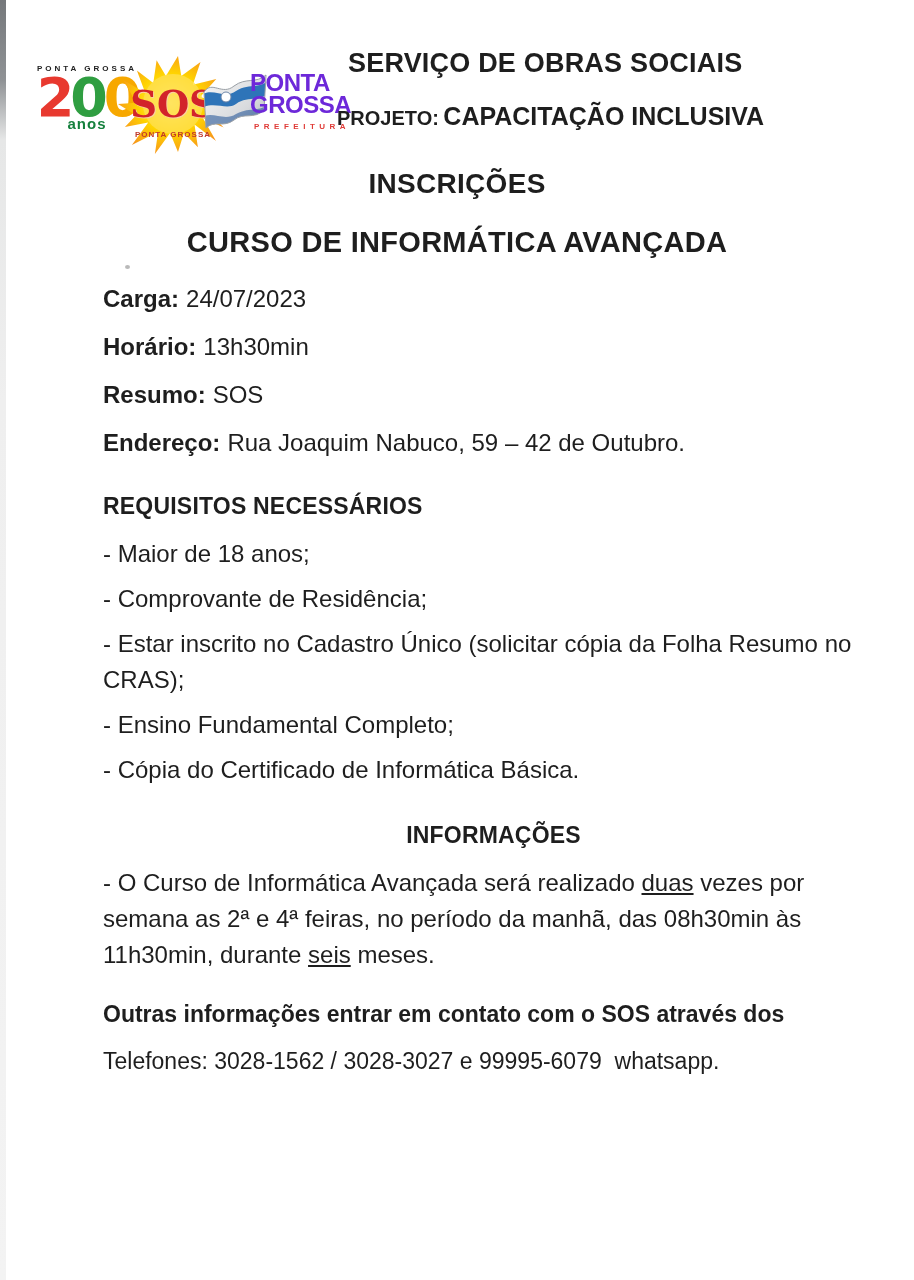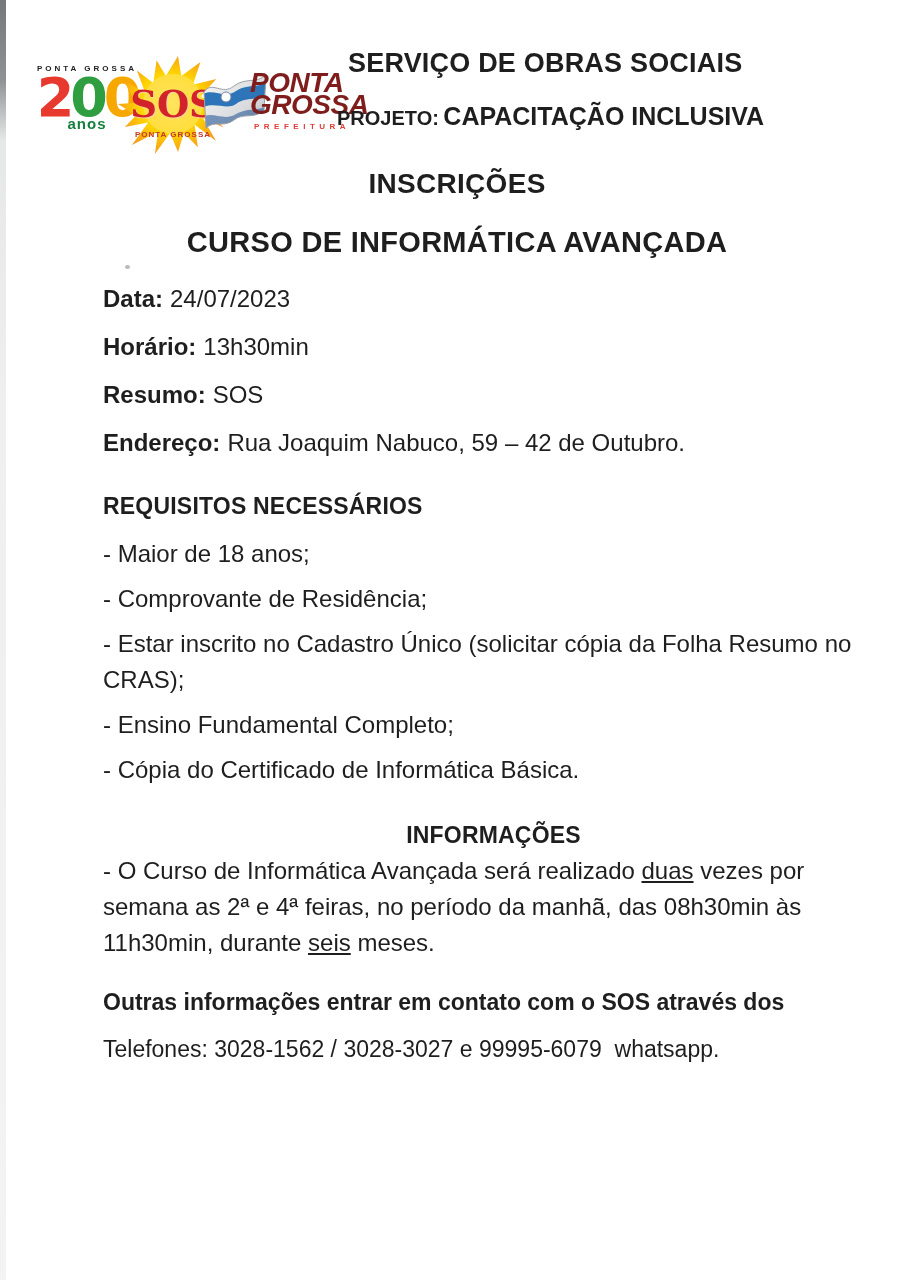--- a/index.html
+++ b/index.html
@@ -41,37 +41,37 @@
   .sos-acronym {
     position: absolute; left: 0; top: 26px; width: 110px; text-align: center;
     font-family: "DejaVu Serif", serif; font-weight: bold; font-size: 37px; color: #d2232a;
     text-shadow: 1px 1px 0 #f9d1a0;
   }
   .sos-sub { position: absolute; left: 0; top: 74px; width: 110px; text-align: center; font-size: 8px; font-weight: bold; color: #c0392b; letter-spacing: 1px; }
 
   
   .logo-pref { position: absolute; left: 198px; top: 70px; width: 140px; height: 78px; }
   .logo-pref svg { position: absolute; left: 0; top: 0; }
-  .pref-city { position: absolute; left: 52px; top: 2px; color: #7f1d1d; font-weight: bold; font-style: italic; font-size: 28px; line-height: 22px; letter-spacing: -0.5px; }
+  .pref-city { position: absolute; left: 52px; top: 2px; color: #6d28d9; font-weight: bold; font-size: 24px; line-height: 22px; letter-spacing: -0.5px; }
   .pref-sub { position: absolute; left: 56px; top: 52px; color: #e03c38; font-size: 8px; font-weight: bold; letter-spacing: 4.5px; white-space: nowrap; }
 
   
   .title-inscricoes { text-align: center; font-size: 28px; font-weight: bold; margin-top: 16px; letter-spacing: 0.3px; }
   .title-curso { text-align: center; font-size: 29px; font-weight: bold; margin-top: 26px; letter-spacing: 0.3px; }
 
   
   main { margin-top: 26px; padding: 0 30px 0 103px; }
   .detail-line { font-size: 24px; line-height: 28px; margin-bottom: 20px; }
   .detail-line strong { margin-right: 7px; }
 
   .section-heading { font-size: 23px; font-weight: bold; margin-top: 36px; margin-bottom: 16px; letter-spacing: 0.2px; }
   .req-item { font-size: 24px; line-height: 36px; margin-bottom: 9px; }
 
   .info-heading { font-size: 23px; font-weight: bold; text-align: center; margin-top: 34px; letter-spacing: 0.2px; }
-  .info-paragraph { font-size: 24px; line-height: 36px; margin-top: 4px; }
+  .info-paragraph { font-size: 24px; line-height: 36px; margin-top: 16px; }
   .info-paragraph .u { text-decoration: underline; }
   .info-items { margin-top: 12px; }
 
   .footer-bold { font-size: 23px; font-weight: bold; margin-top: 28px; }
   .footer-phones { font-size: 23px; margin-top: 20px; white-space: pre-wrap; }
 </style>
 </head>
 <body>
 
 <div class="edge-strip"></div>
@@ -138,21 +138,21 @@
     <span class="project-name">CAPACITAÇÃO INCLUSIVA</span>
   </div>
 </header>
 
 <div class="title-inscricoes">INSCRIÇÕES</div>
 <div class="title-curso">CURSO DE INFORMÁTICA AVANÇADA</div>
 
 <main>
 
   <section>
-    <p class="detail-line"><strong>Data:</strong><span>24/07/2023</span></p>
+    <p class="detail-line"><strong>Carga:</strong><span>24/07/2023</span></p>
     <p class="detail-line"><strong>Horário:</strong><span>13h30min</span></p>
     <p class="detail-line"><strong>Resumo:</strong><span>SOS</span></p>
     <p class="detail-line"><strong>Endereço:</strong><span>Rua Joaquim Nabuco, 59 – 42 de Outubro.</span></p>
   </section>
 
   <section>
     <h3 class="section-heading">REQUISITOS NECESSÁRIOS</h3>
     <p class="req-item">- Maior de 18 anos;</p>
     <p class="req-item">- Comprovante de Residência;</p>
     <p class="req-item">- Estar inscrito no Cadastro Único (solicitar cópia da Folha Resumo no CRAS);</p>

